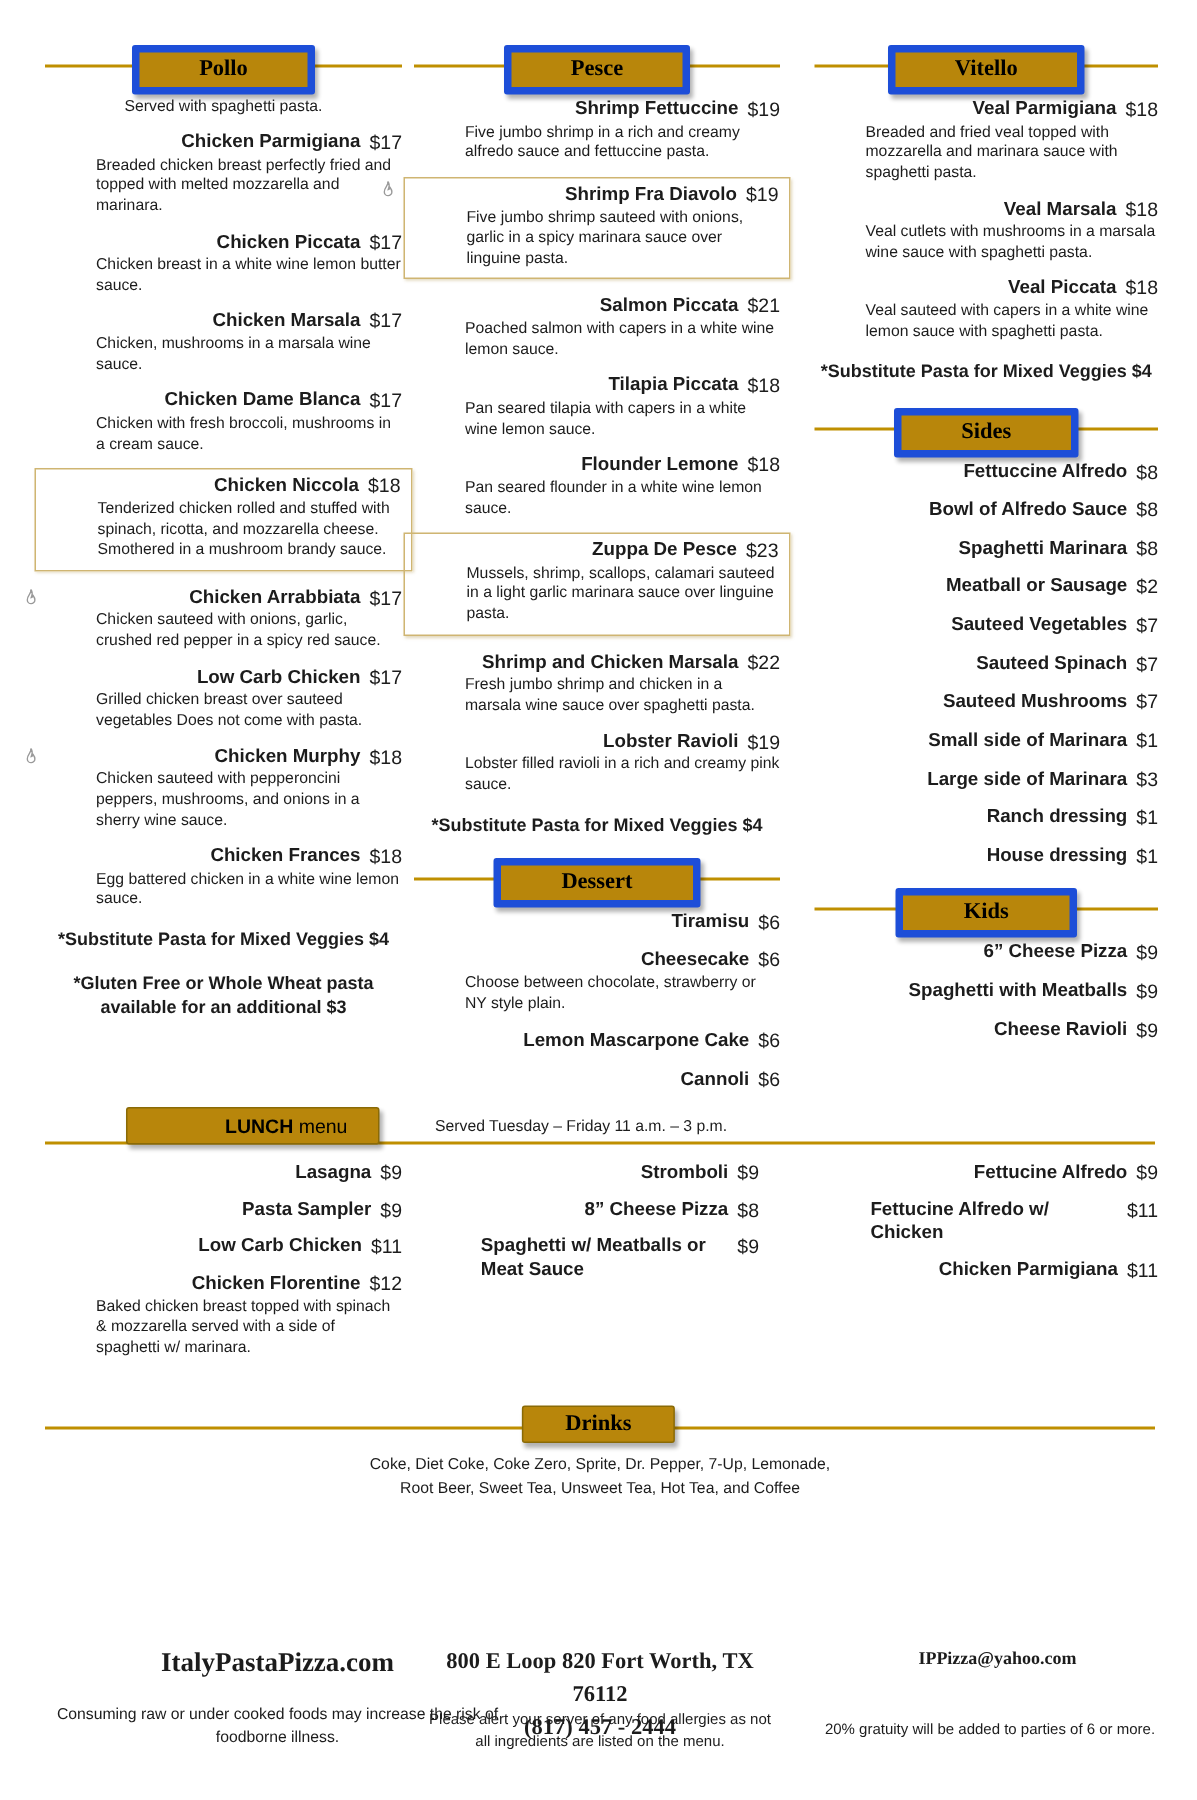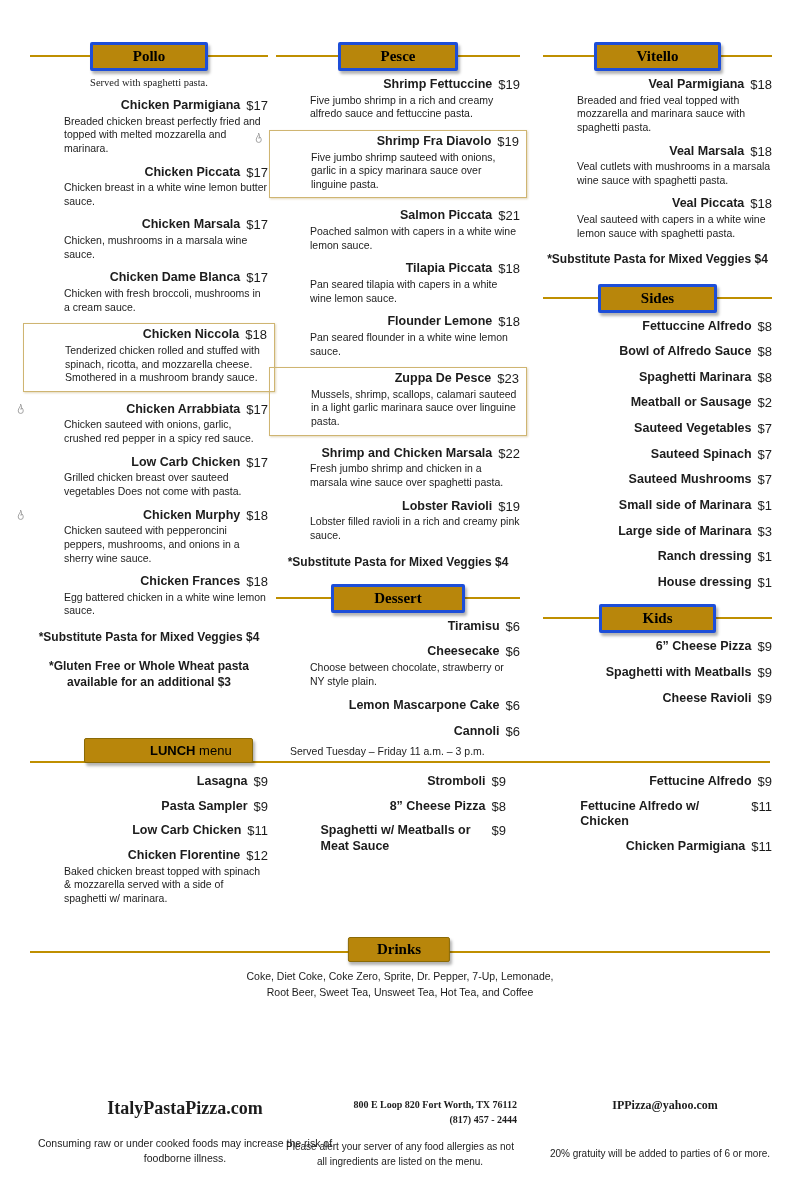--- a/index.html
+++ b/index.html
@@ -2,24 +2,24 @@
 <html><head>
 <meta charset="utf-8">
 <style>
   html,body{margin:0;padding:0;background:#e8e8e8;}
   .page{position:relative;width:798px;height:1200px;background:#ffffff;margin:0 auto;
         font-family:"Liberation Sans",sans-serif;color:#1c1c1c;overflow:hidden;}
   .col{position:absolute;}
   
   .sec-head{position:relative;height:30px;margin-bottom:5px;}
   .sec-head .line{position:absolute;left:0;right:0;top:13px;height:2px;background:#bf8f00;}
-  .badge{position:relative;width:max-content;margin:12px auto;background:#b8860b;border:3px solid #1d4ed8;
+  .badge{position:relative;width:max-content;margin:0 auto;background:#b8860b;border:5px solid #1d4ed8;
          border-radius:2px;box-shadow:2px 3px 3px rgba(0,0,0,.3);padding:3px 40px;
          font-family:"Liberation Serif",serif;font-weight:bold;font-size:15px;color:#000;text-align:center;}
-  .subtitle{font-size:10.5px;text-align:center;margin:2px 0 10px;font-family:Liberation Serif, serif;}
+  .subtitle{font-size:10.5px;text-align:center;margin:2px 0 10px;}
   .item{position:relative;margin-bottom:9px;}
   .row{display:flex;justify-content:flex-end;align-items:flex-start;}
   .nm{font-weight:bold;font-size:12.5px;line-height:1.25;}
   .pr{font-size:13px;line-height:1.2;white-space:nowrap;padding-left:6px;}
   .ds{font-size:10.5px;line-height:1.3;padding-left:34px;margin-top:1px;}
   .boxed{border:1px solid #cfb572;box-shadow:1px 1px 2px rgba(170,140,60,.35);
          margin:2px -7px 10px;padding:3px 7px 6px;}
   .flame{position:absolute;left:-15px;top:1px;width:11px;height:14px;}
   .boxed .flame{left:-17px;}
   .note{font-weight:bold;font-size:12px;text-align:center;margin:11px 4px 13px;line-height:1.35;}
@@ -29,21 +29,21 @@
          box-shadow:2px 3px 3px rgba(0,0,0,.3);padding:4px 20px;font-size:13px;color:#000;}
   .lunch-badge b{font-weight:bold;padding-left:45px;}
   .served{position:absolute;left:290px;top:745px;font-size:10.5px;}
   .drinks-badge{position:absolute;left:50%;transform:translateX(-50%);top:937px;background:#b8860b;
          border:1px solid #8a6a06;border-radius:2px;box-shadow:2px 3px 3px rgba(0,0,0,.3);padding:3px 28px;
          font-family:"Liberation Serif",serif;font-weight:bold;font-size:15px;color:#000;}
   .drinks-text{position:absolute;left:244px;top:968px;width:312px;text-align:center;font-size:10.5px;line-height:1.55;}
   .f-serif{font-family:"Liberation Serif",serif;font-weight:bold;}
   .f-site{position:absolute;left:30px;top:1098px;width:310px;text-align:center;font-size:18px;}
   .f-disclaimer{position:absolute;left:30px;top:1136px;width:310px;text-align:center;font-size:10.5px;line-height:1.4;}
-  .f-address{position:absolute;left:283px;top:1098px;width:234px;text-align:right;font-size:10px;line-height:1.45;}
+  .f-address{position:absolute;left:283px;top:1098px;width:234px;text-align:center;font-size:15px;line-height:1.45;}
   .f-allergy{position:absolute;left:283px;top:1140px;width:234px;text-align:center;font-size:10px;line-height:1.45;}
   .f-email{position:absolute;left:553px;top:1098px;width:224px;text-align:center;font-size:12px;}
   .f-gratuity{position:absolute;left:530px;top:1148px;width:260px;text-align:center;font-size:10px;}
   .lunch .nm{max-width:165px;}
 </style>
 </head>
 <body>
 
 <svg width="0" height="0" style="position:absolute">
   <defs>

